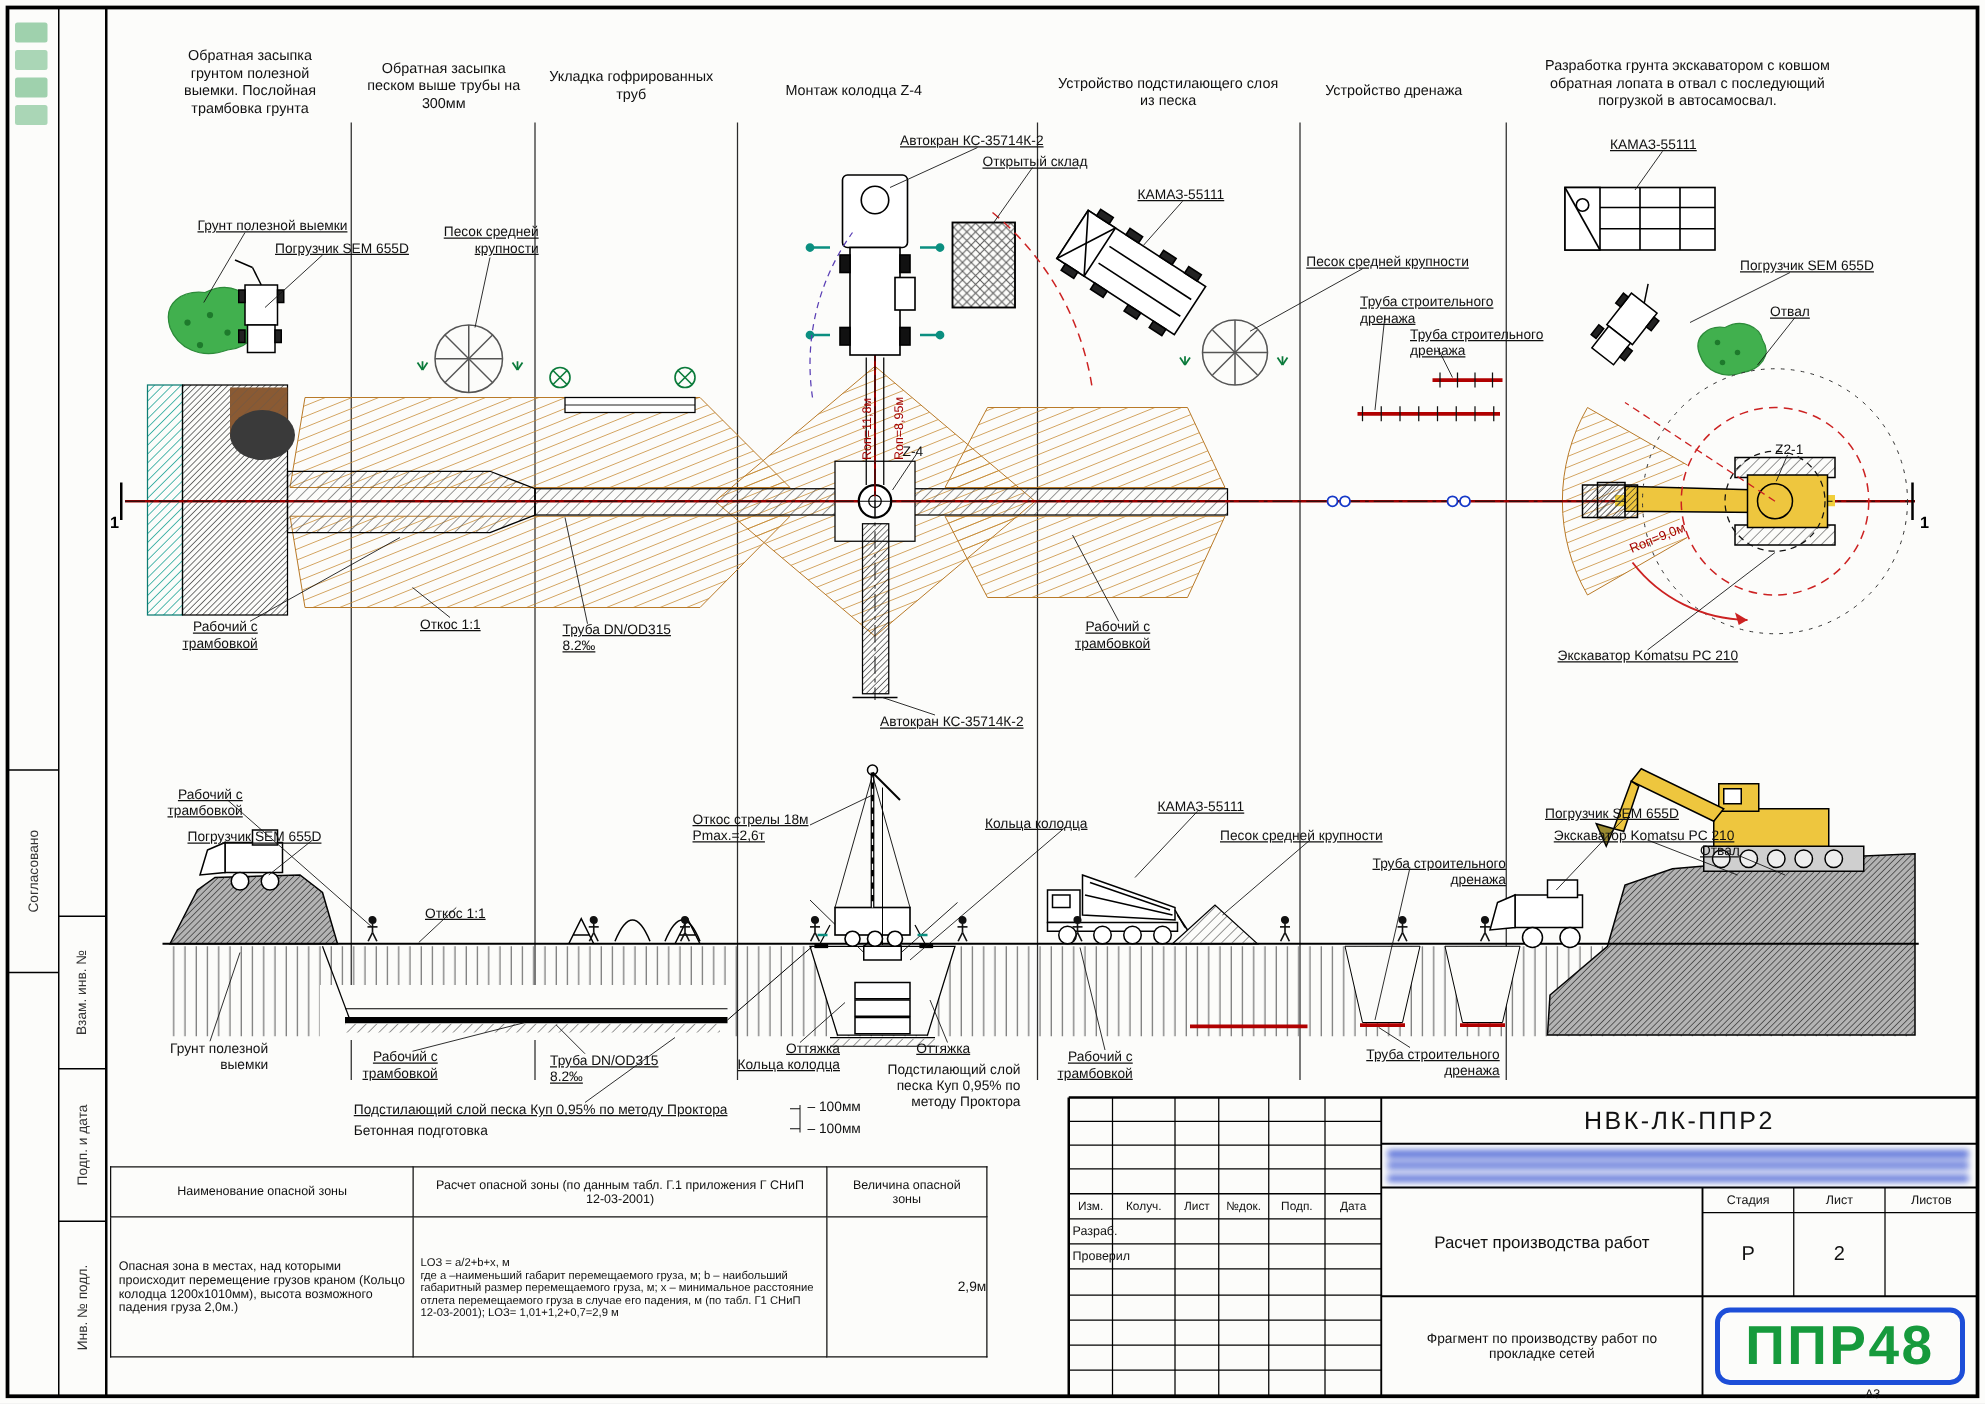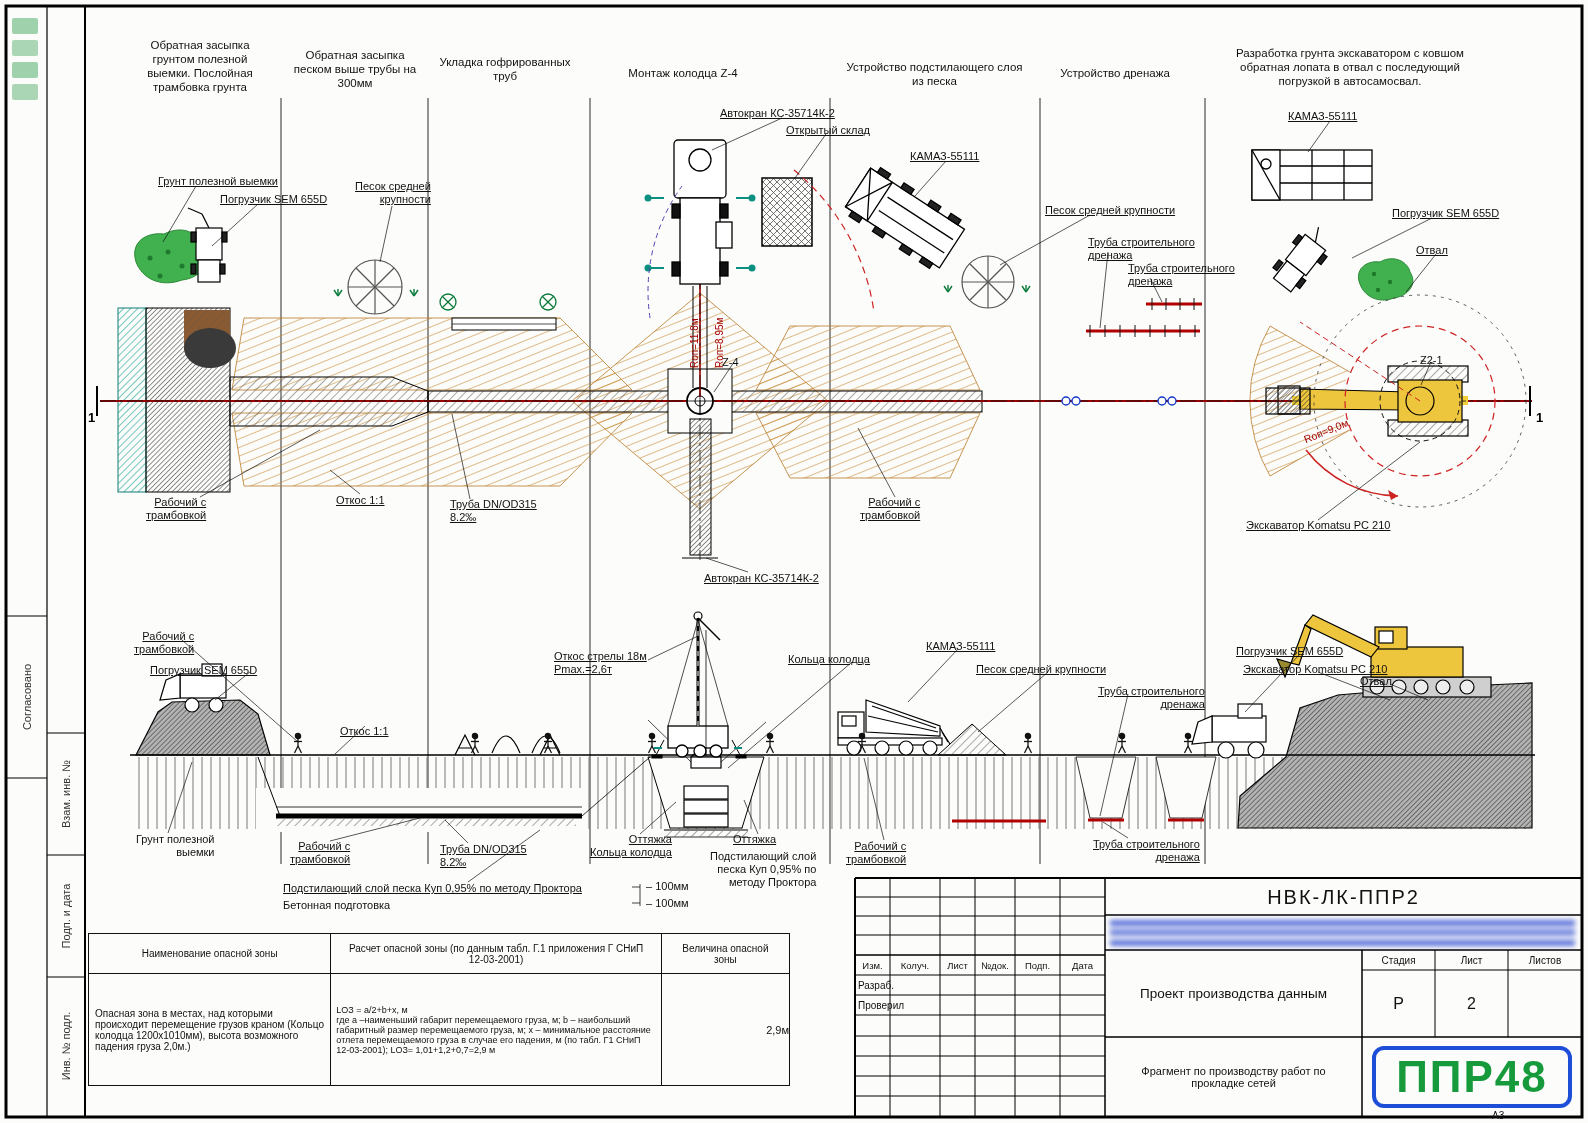--- a/index.html
+++ b/index.html
@@ -644,21 +644,21 @@
 <div class="tbtext" style="left:1105px;top:879px;width:477px;height:36px;font-size:20px;letter-spacing:2px">НВК-ЛК-ППР2</div>
 <div class="blurbox" style="left:1110px;top:918px;width:465px;height:28px"></div>
 <div class="tbtext" style="left:855px;top:956px;width:35px;height:18px;font-size:9.5px">Изм.</div>
 <div class="tbtext" style="left:890px;top:956px;width:50px;height:18px;font-size:9.5px">Колуч.</div>
 <div class="tbtext" style="left:940px;top:956px;width:35px;height:18px;font-size:9.5px">Лист</div>
 <div class="tbtext" style="left:975px;top:956px;width:40px;height:18px;font-size:9.5px">№док.</div>
 <div class="tbtext" style="left:1015px;top:956px;width:45px;height:18px;font-size:9.5px">Подп.</div>
 <div class="tbtext" style="left:1060px;top:956px;width:45px;height:18px;font-size:9.5px">Дата</div>
 <div class="tbtext tbleft" style="left:858px;top:977px;width:80px;height:16px;font-size:10px">Разраб.</div>
 <div class="tbtext tbleft" style="left:858px;top:997px;width:80px;height:16px;font-size:10px">Проверил</div>
-<div class="tbtext" style="left:1105px;top:950px;width:257px;height:87px;font-size:13.5px">Проект производства данным</div>
+<div class="tbtext" style="left:1105px;top:950px;width:257px;height:87px;font-size:13.5px">Расчет производства работ</div>
 <div class="tbtext" style="left:1362px;top:950px;width:73px;height:20px;font-size:10px">Стадия</div>
 <div class="tbtext" style="left:1435px;top:950px;width:73px;height:20px;font-size:10px">Лист</div>
 <div class="tbtext" style="left:1508px;top:950px;width:74px;height:20px;font-size:10px">Листов</div>
 <div class="tbtext" style="left:1362px;top:970px;width:73px;height:67px;font-size:16px">Р</div>
 <div class="tbtext" style="left:1435px;top:970px;width:73px;height:67px;font-size:16px">2</div>
 <div class="tbtext" style="left:1105px;top:1037px;width:257px;height:80px;font-size:11px;padding:0 14px">Фрагмент по производству работ по прокладке сетей</div>
 <div class="tbtext" style="left:1362px;top:1037px;width:220px;height:80px">
       <span class="logo">ППР48</span>
     </div>
 <div class="lbl" style="left:1492px;top:1110px;font-size:10px">А3</div>

